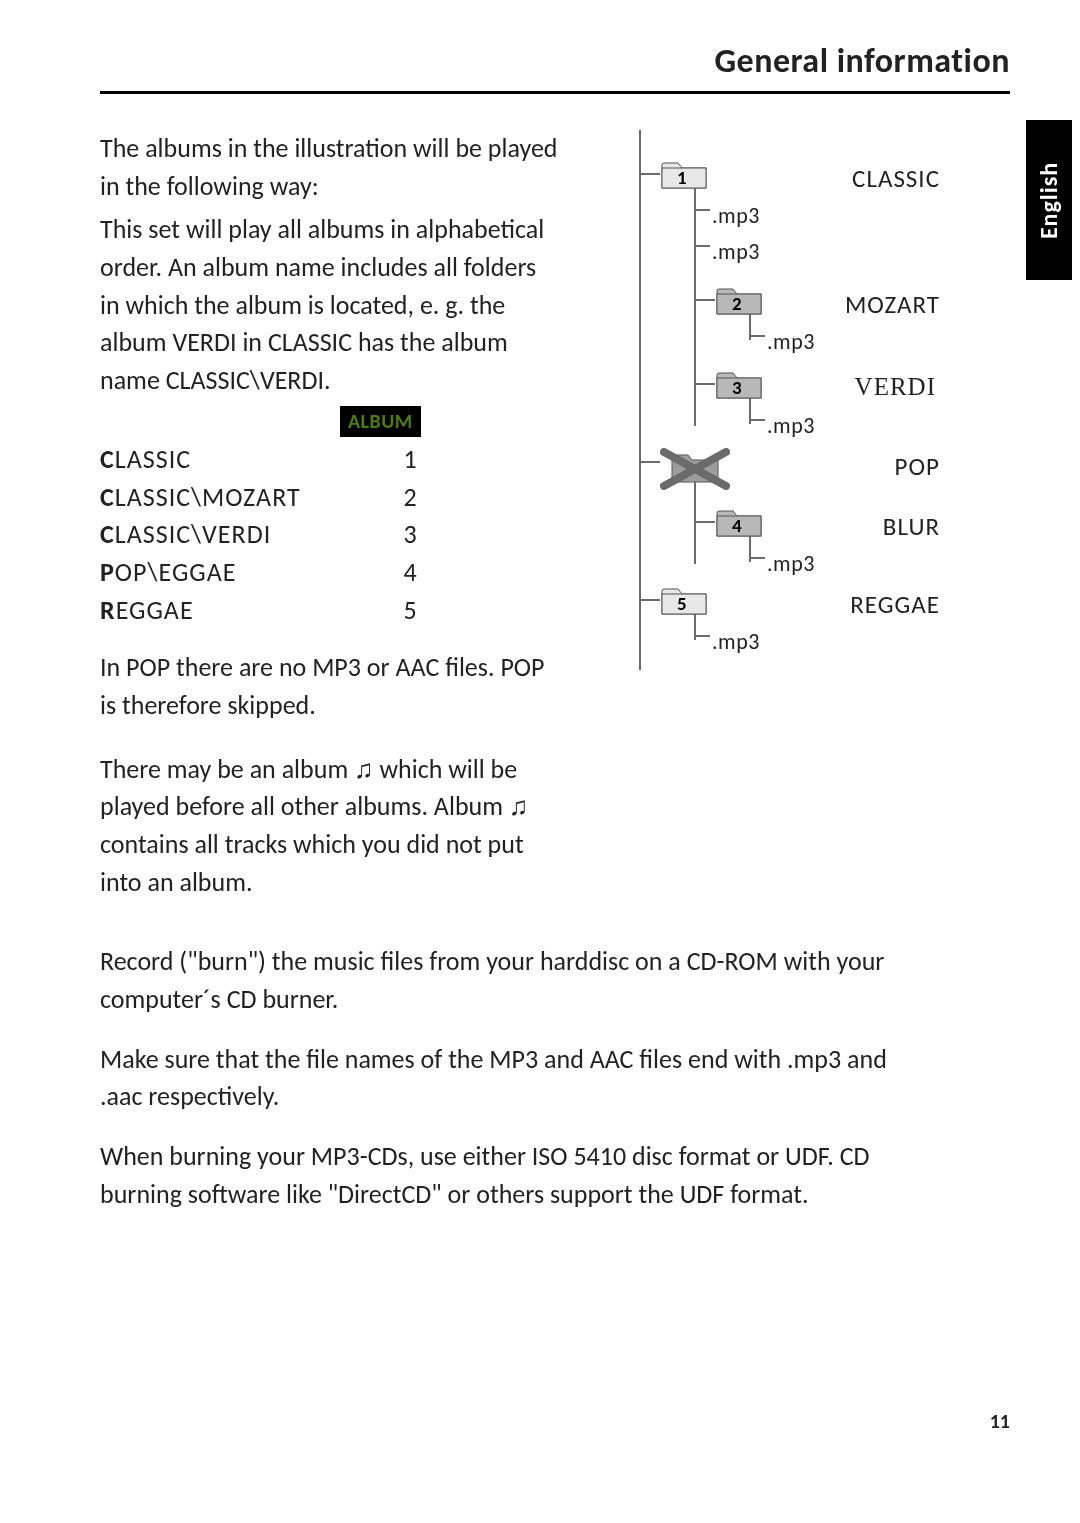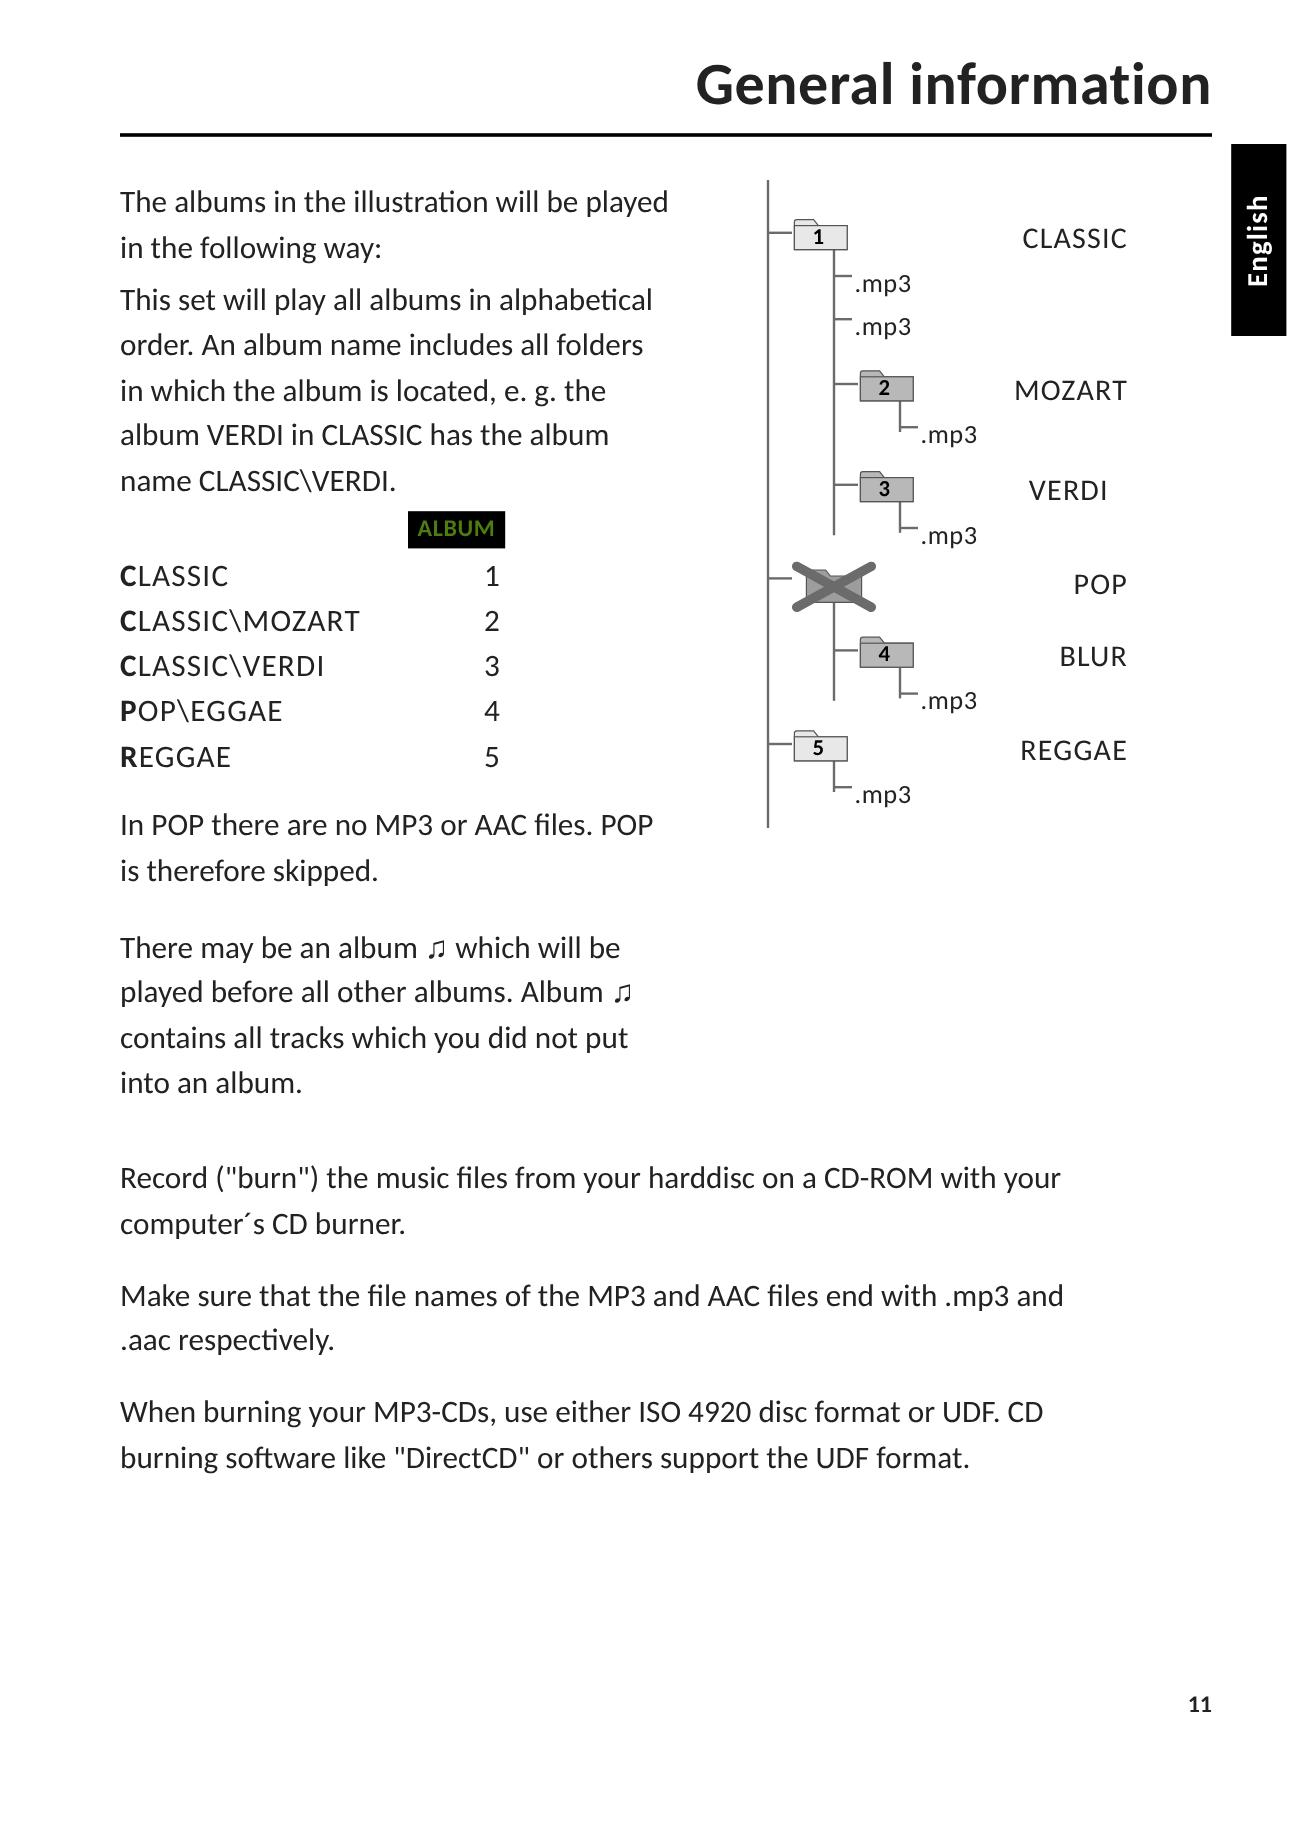--- a/index.html
+++ b/index.html
@@ -1,18 +1,18 @@
 <!DOCTYPE html>
 <html><head>
 <meta charset="utf-8">
 <style>
   * { box-sizing: border-box; margin: 0; padding: 0; }
   html, body { width: 1080px; height: 1523px; background: #fff; font-family: "Gill Sans", "Gill Sans MT", Calibri, sans-serif; color: #222; }
   .page { position: relative; width: 1080px; height: 1523px; padding: 40px 70px 0 100px; }
-  .title { font-size: 50px; font-weight: 700; text-align: right; padding-right: 0; letter-spacing: 0.5px; }
+  .title { font-size: 34px; font-weight: 700; text-align: right; padding-right: 0; letter-spacing: 0.5px; }
   .rule { border: none; border-top: 3px solid #000; margin-top: 10px; }
   .lang-tab { position: absolute; right: 8px; top: 120px; width: 46px; height: 160px; background: #000; color: #fff; display: flex; align-items: center; justify-content: center; }
   .lang-tab span { transform: rotate(-90deg); font-weight: 700; font-size: 24px; white-space: nowrap; letter-spacing: 1px; }
   .content { margin-top: 36px; display: flex; gap: 40px; }
   .left { width: 460px; font-size: 26px; line-height: 1.45; }
   .para { margin-bottom: 6px; }
   .album-header { display: flex; }
   .album-header .spacer { width: 240px; }
   .album-badge { background: #000; color: #4d7c0f; font-weight: 700; font-size: 20px; padding: 1px 8px; letter-spacing: 0.5px; }
   .album-table { margin-top: 4px; }
@@ -140,21 +140,21 @@
           </div>
           <div class="tree-label" style="left: 200px; top: 159px;">MOZART</div>
           <div class="mp3lbl" style="left: 167px; top: 198px;">.mp3</div>
           <div class="folder-num" style="left: 115px; top: 240px;">
     <svg width="48" height="30" viewBox="0 0 48 30">
       <path d="M2 8 L2 28 L46 28 L46 8 L22 8 L18 3 L4 3 Q2 3 2 5 Z" fill="#b8b8b8" stroke="#555" stroke-width="1"></path>
       <rect x="2" y="8" width="44" height="20" fill="#b8b8b8" stroke="#555" stroke-width="1"></rect>
     </svg>
             <span class="num">3</span>
           </div>
-          <div class="tree-label" style="left: 184px; top: 243px;">VERDI</div>
+          <div class="tree-label" style="left: 196px; top: 243px; font-family: Liberation Serif, serif;">VERDI</div>
           <div class="mp3lbl" style="left: 167px; top: 282px;">.mp3</div>
           <div class="folder-x" style="left: 60px; top: 318px;">
         <svg width="70" height="42" viewBox="0 0 70 42">
           <path d="M12 12 L12 34 L58 34 L58 12 L32 12 L28 7 L14 7 Q12 7 12 9 Z" fill="#9d9d9d" stroke="#555"></path>
           <line x1="4" y1="4" x2="66" y2="38" stroke="#6b6b6b" stroke-width="8" stroke-linecap="round"></line>
           <line x1="66" y1="4" x2="4" y2="38" stroke="#6b6b6b" stroke-width="8" stroke-linecap="round"></line>
         </svg></div>
           <div class="tree-label" style="left: 200px; top: 321px;">POP</div>
           <div class="folder-num" style="left: 115px; top: 378px;">
     <svg width="48" height="30" viewBox="0 0 48 30">
@@ -174,17 +174,17 @@
           </div>
           <div class="tree-label" style="left: 200px; top: 459px;">REGGAE</div>
           <div class="mp3lbl" style="left: 112px; top: 498px;">.mp3</div>
         </div>
     </div>
   </div>
 
   <div class="lower">
     <p>Record ("burn") the music files from your harddisc on a CD-ROM with your computer´s CD burner.</p>
     <p>Make sure that the file names of the MP3 and AAC files end with .mp3 and .aac respectively.</p>
-    <p>When burning your MP3-CDs, use either ISO 4920 disc format or UDF. CD burning software like "DirectCD" or others support the UDF format.</p>
+    <p>When burning your MP3-CDs, use either ISO 5410 disc format or UDF. CD burning software like "DirectCD" or others support the UDF format.</p>
   </div>
 
   <div class="pagenum">11</div>
 </div>
 
 </body></html>

